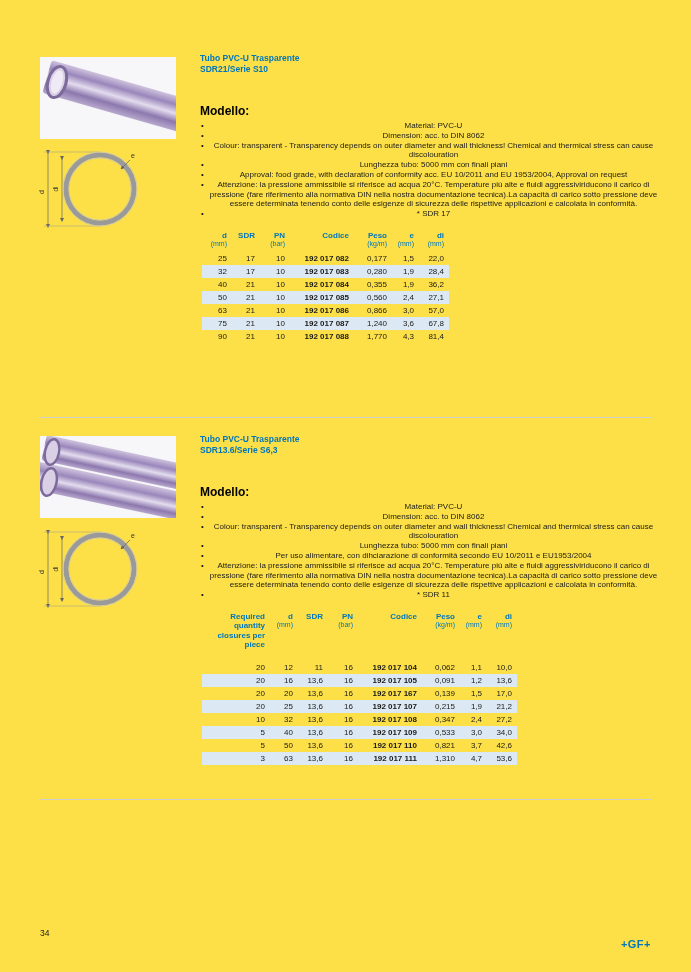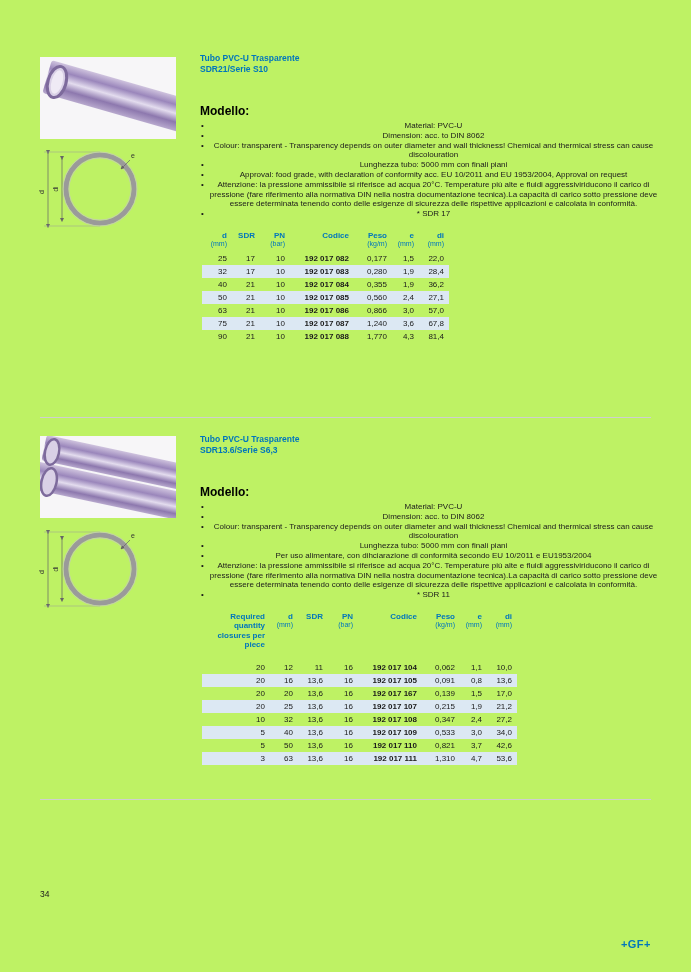--- a/index.html
+++ b/index.html
@@ -1,18 +1,18 @@
 <!DOCTYPE html>
 <html style="--accent: #0076bc; --stripe: #dce8f3;"><head>
 <meta charset="utf-8">
 <style>
   :root { --accent:#0076bc; --stripe:#dce8f3; --divider:#cfcfcf; }
   * { margin:0; padding:0; box-sizing:border-box; }
   body { background:#888; font-family:"Liberation Sans", sans-serif; }
-  .page { position:relative; width:691px; height:972px; background:#bef264; margin:0 auto; overflow:hidden; }
+  .page { position:relative; width:691px; height:972px; background:#fde047; margin:0 auto; overflow:hidden; }
 
   .photo { position:absolute; left:40px; width:136px; height:82px; }
   .drawing { position:absolute; left:38px; width:104px; height:98px; }
   .content { position:absolute; left:200px; width:458px; }
 
   .title { color:var(--accent); font-weight:bold; font-size:8.5px; line-height:10.5px; }
   .model-label { font-weight:bold; font-size:12px; margin-top:30px; }
   ul.bullets { list-style:none; margin-top:3px; }
   ul.bullets li { position:relative; padding-left:9px; font-size:8px; line-height:9.8px; color:#1a1a1a;text-align:center; }
   ul.bullets li::before { content:"•"; position:absolute; left:1px; top:0; font-size:8px; }
@@ -38,21 +38,21 @@
   .t2 th:nth-child(2), .t2 td:nth-child(2) { width:28px; }
   .t2 th:nth-child(3), .t2 td:nth-child(3) { width:30px; }
   .t2 th:nth-child(4), .t2 td:nth-child(4) { width:30px; }
   .t2 th:nth-child(5), .t2 td:nth-child(5) { width:64px; }
   .t2 th:nth-child(6), .t2 td:nth-child(6) { width:38px; }
   .t2 th:nth-child(7), .t2 td:nth-child(7) { width:27px; }
   .t2 th:nth-child(8), .t2 td:nth-child(8) { width:30px; }
 
   .divider { position:absolute; left:40px; right:40px; border-top:1px solid var(--divider); }
 
-  .footer-page { position:absolute; left:40px; top:889px; font-size:8.5px; color:#1a1a1a;text-align:right; }
+  .footer-page { position:absolute; left:40px; top:928px; font-size:8.5px; color:#1a1a1a;text-align:right; }
   .footer-brand { position:absolute; right:40px; top:938px; font-size:11px; font-weight:bold; color:var(--accent); letter-spacing:0.5px; }
 </style>
 </head>
 <body>
 
 <div class="page">
 
   <div class="photo" style="top:57px;">
     <svg width="136" height="82" viewBox="0 0 136 82">
       <defs>
@@ -312,21 +312,21 @@
             <td>1,1</td>
             <td>10,0</td>
           </tr>
           <tr class="stripe">
             <td>20</td>
             <td>16</td>
             <td>13,6</td>
             <td>16</td>
             <td class="bold">192 017 105</td>
             <td>0,091</td>
-            <td>0,8</td>
+            <td>1,2</td>
             <td>13,6</td>
           </tr>
           <tr>
             <td>20</td>
             <td>20</td>
             <td>13,6</td>
             <td>16</td>
             <td class="bold">192 017 167</td>
             <td>0,139</td>
             <td>1,5</td>

